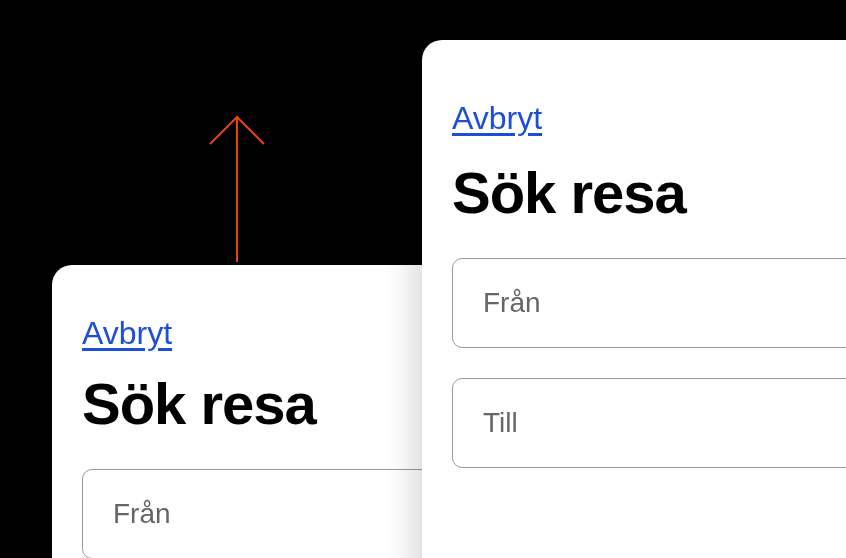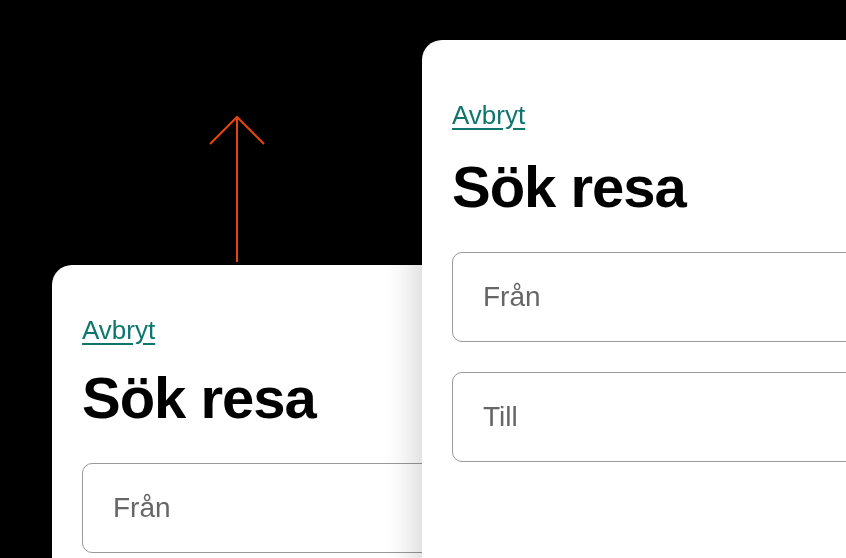--- a/index.html
+++ b/index.html
@@ -48,22 +48,22 @@
     .sheet-front {
       left: 422px;
       top: 40px;
       width: 500px;
       height: 600px;
       z-index: 2;
       box-shadow: -10px 0 30px rgba(0,0,0,0.15);
     }
     
     .cancel-link {
-      font-size: 26px;
-      color: #0f766e;
+      font-size: 32px;
+      color: #1d4ed8;
       text-decoration: underline;
       text-underline-offset: 4px;
       cursor: pointer;
       display: inline-block;
       margin-top: 20px;
       margin-bottom: 18px;
     }
     
     .sheet-front .cancel-link {
       margin-top: 30px;

